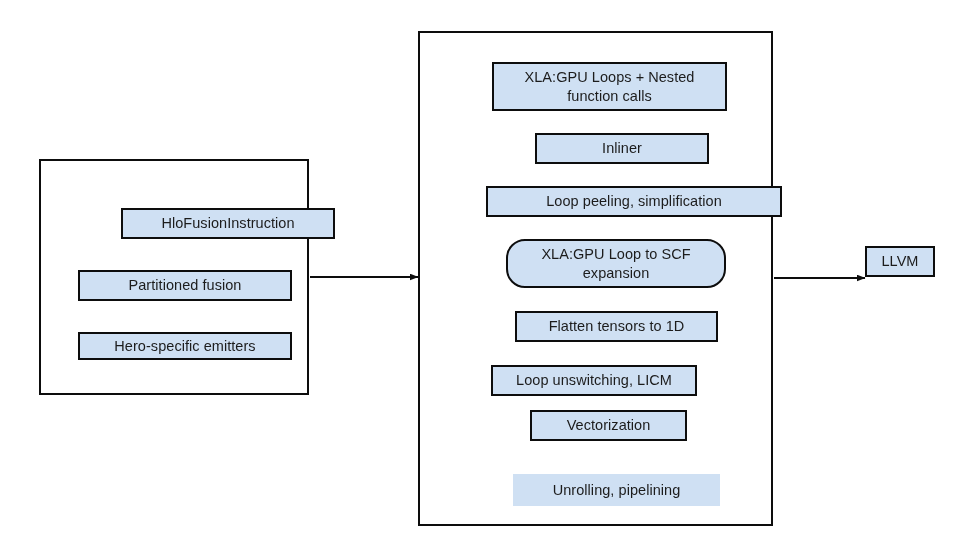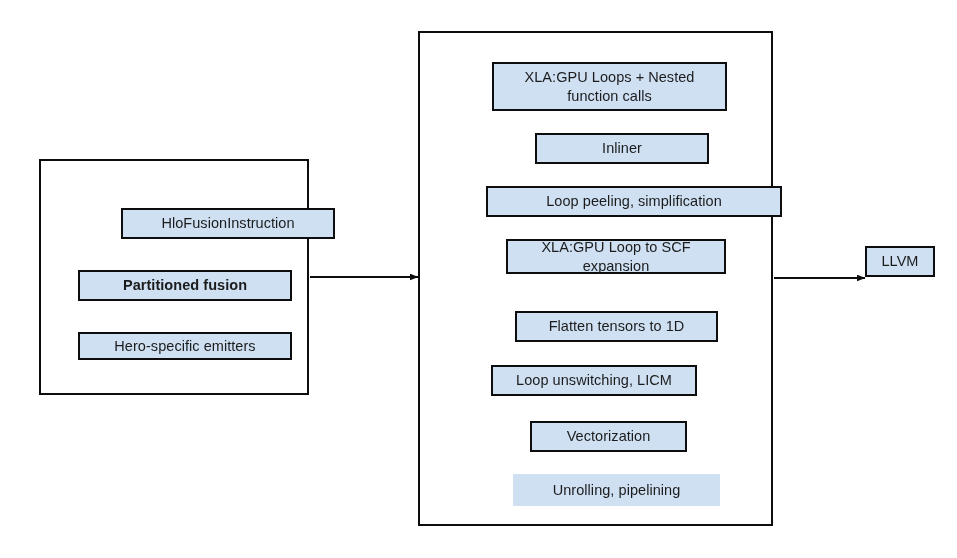--- a/index.html
+++ b/index.html
@@ -59,31 +59,31 @@
     color: #1c1c1c;
     padding: 12px 6px;
     white-space: pre-line;
   }
   .node.no-border {
     border: none;
   }
 
   
   #node-hlo-fusion-instruction { left: 78px;  top: 208px; width: 214px; height: 31px; margin-left: 43px; }
-  #node-partitioned-fusion     { left: 78px;  top: 270px; width: 214px; height: 31px; font-weight: bold; }
+  #node-partitioned-fusion     { left: 78px;  top: 270px; width: 214px; height: 31px; }
   #node-hero-specific-emitters { left: 78px;  top: 332px; width: 214px; height: 22px; }
 
   
   #node-xla-gpu-loops      { left: 492px; top: 62px;  width: 235px; height: 49px; }
   #node-inliner            { left: 523px; top: 133px; width: 174px; height: 31px; margin-left: 12px; }
   #node-loop-peeling       { left: 486px; top: 186px; width: 296px; height: 31px; }
-  #node-loop-to-scf        { left: 506px; top: 239px; width: 220px; height: 35px; }
+  #node-loop-to-scf        { left: 506px; top: 239px; width: 220px; height: 49px; border-radius: 19px; }
   #node-flatten-tensors    { left: 515px; top: 311px; width: 203px; height: 31px; }
   #node-loop-unswitching   { left: 491px; top: 365px; width: 206px; height: 31px; }
-  #node-vectorization      { left: 530px; top: 421px; width: 157px; height: 31px; }
+  #node-vectorization      { left: 530px; top: 410px; width: 157px; height: 31px; }
   #node-unrolling          { left: 513px; top: 474px; width: 207px; height: 32px; }
 
   
   #node-llvm { left: 865px; top: 246px; width: 70px; height: 31px; }
 
   
   .arrow-layer {
     position: absolute;
     inset: 0;
     pointer-events: none;

